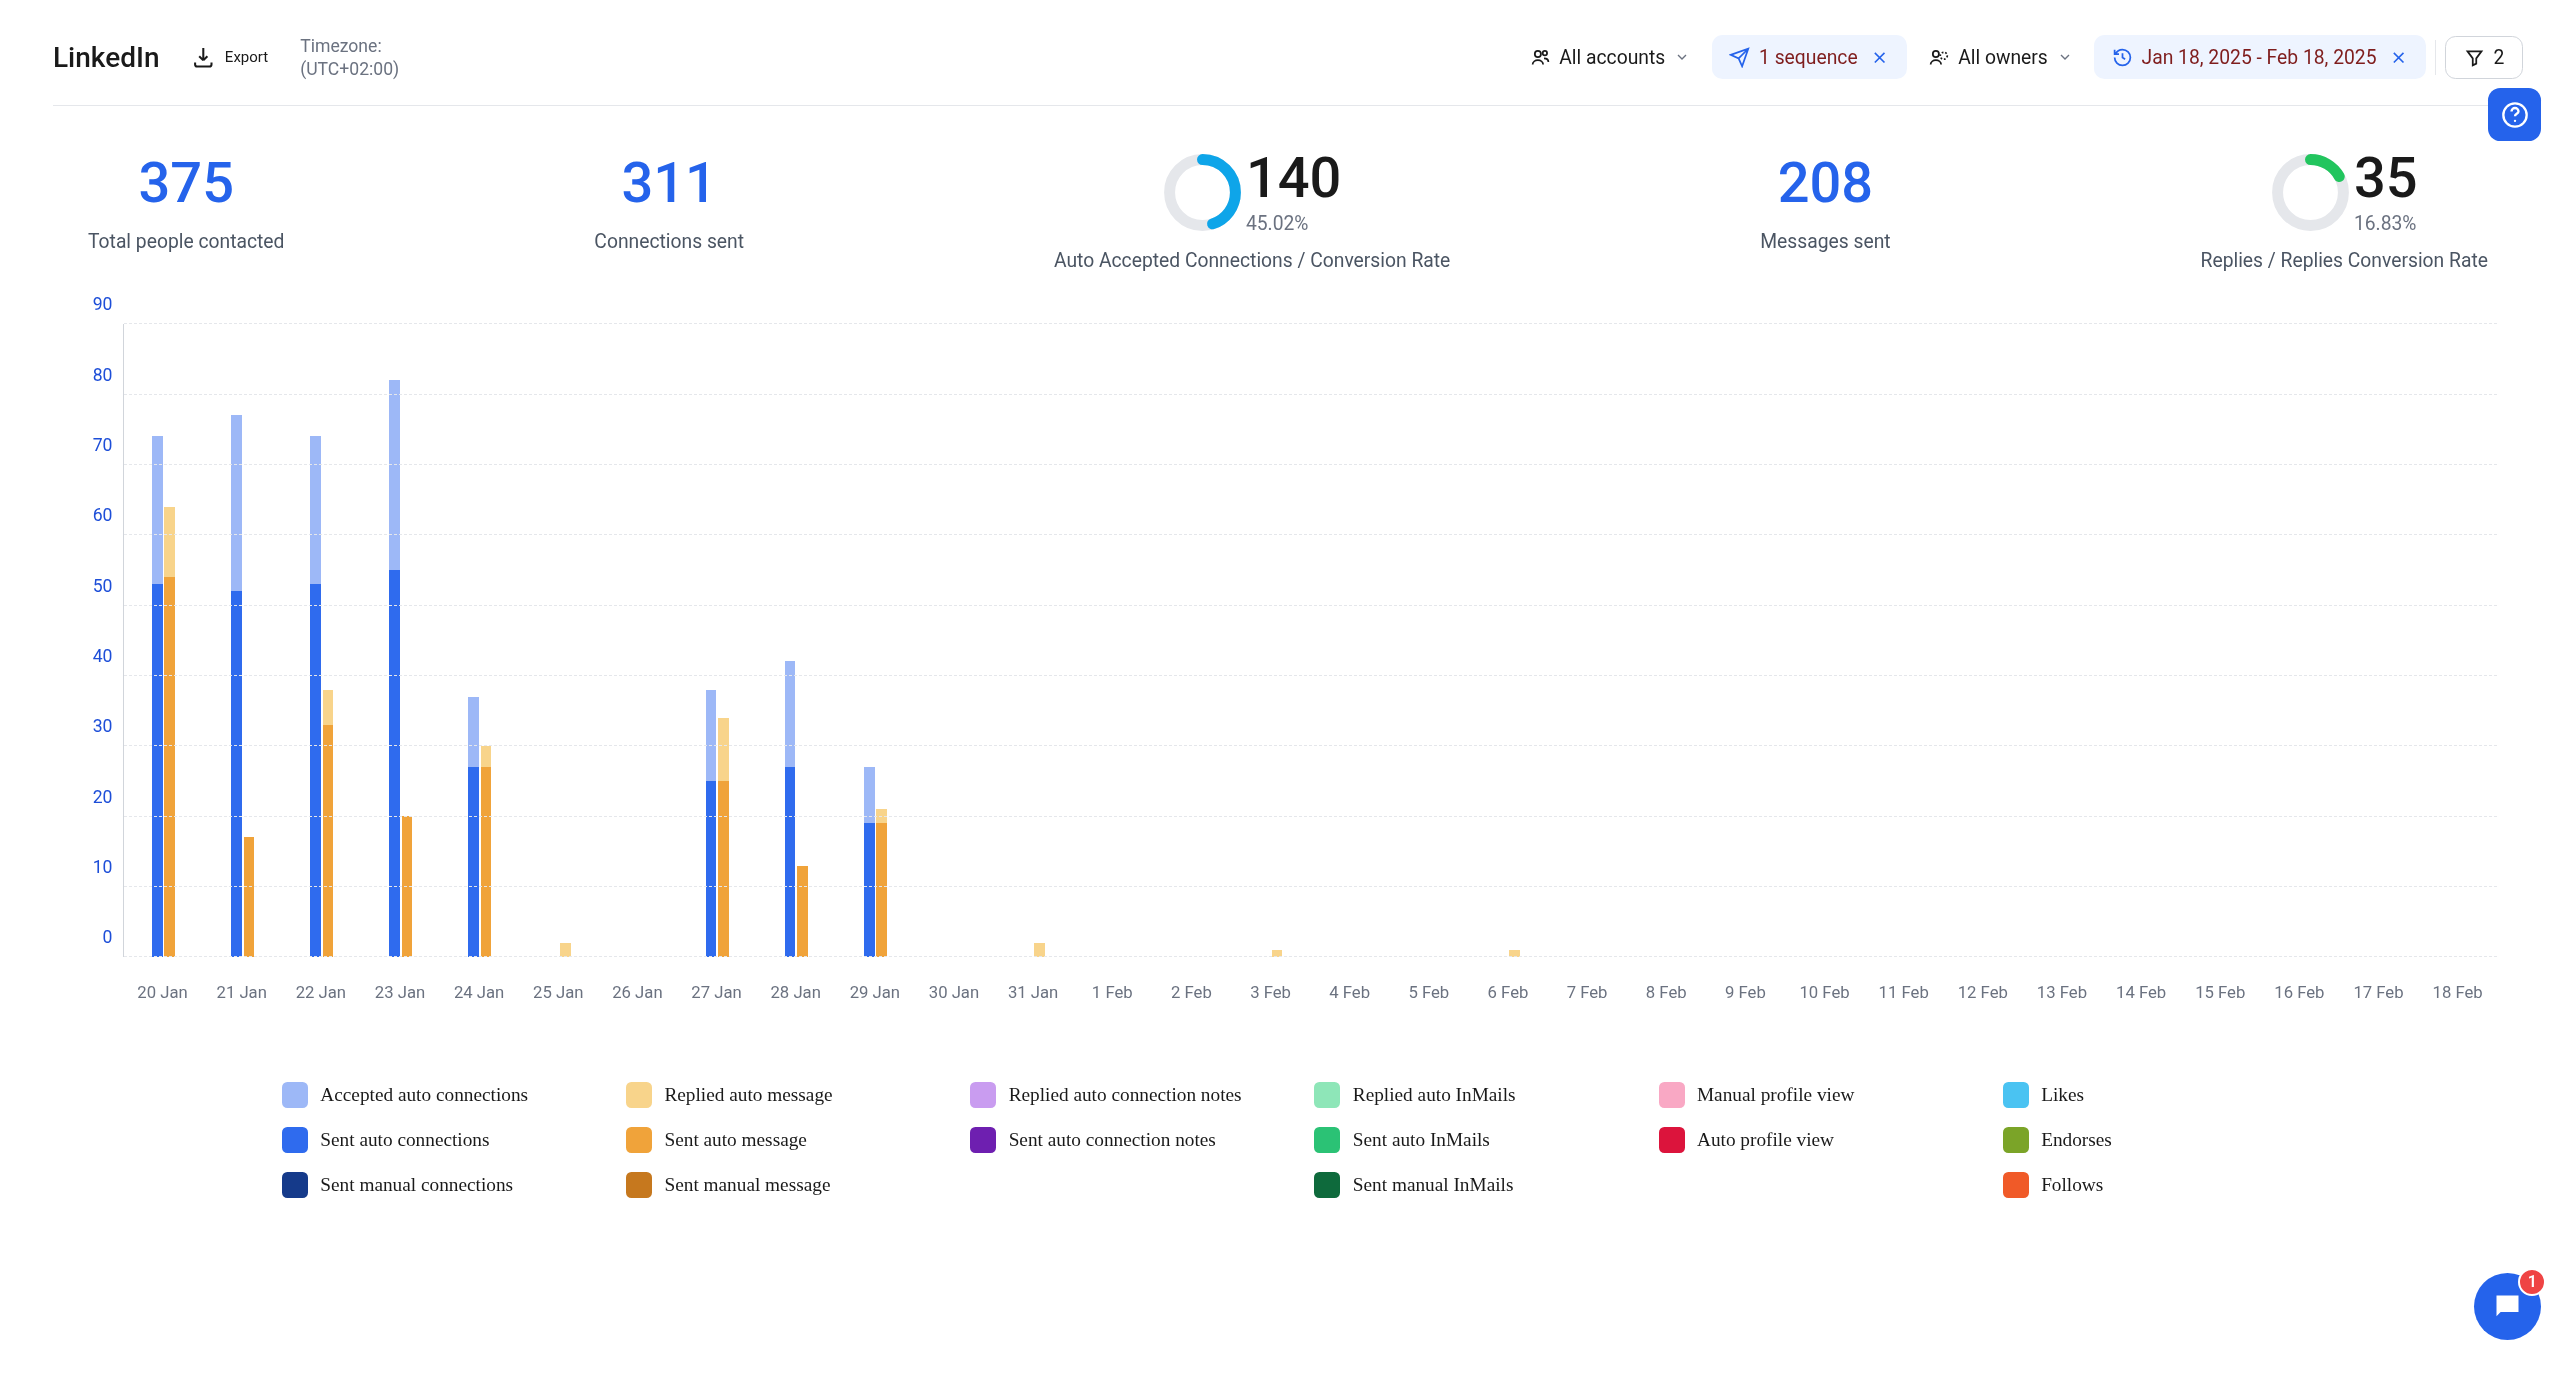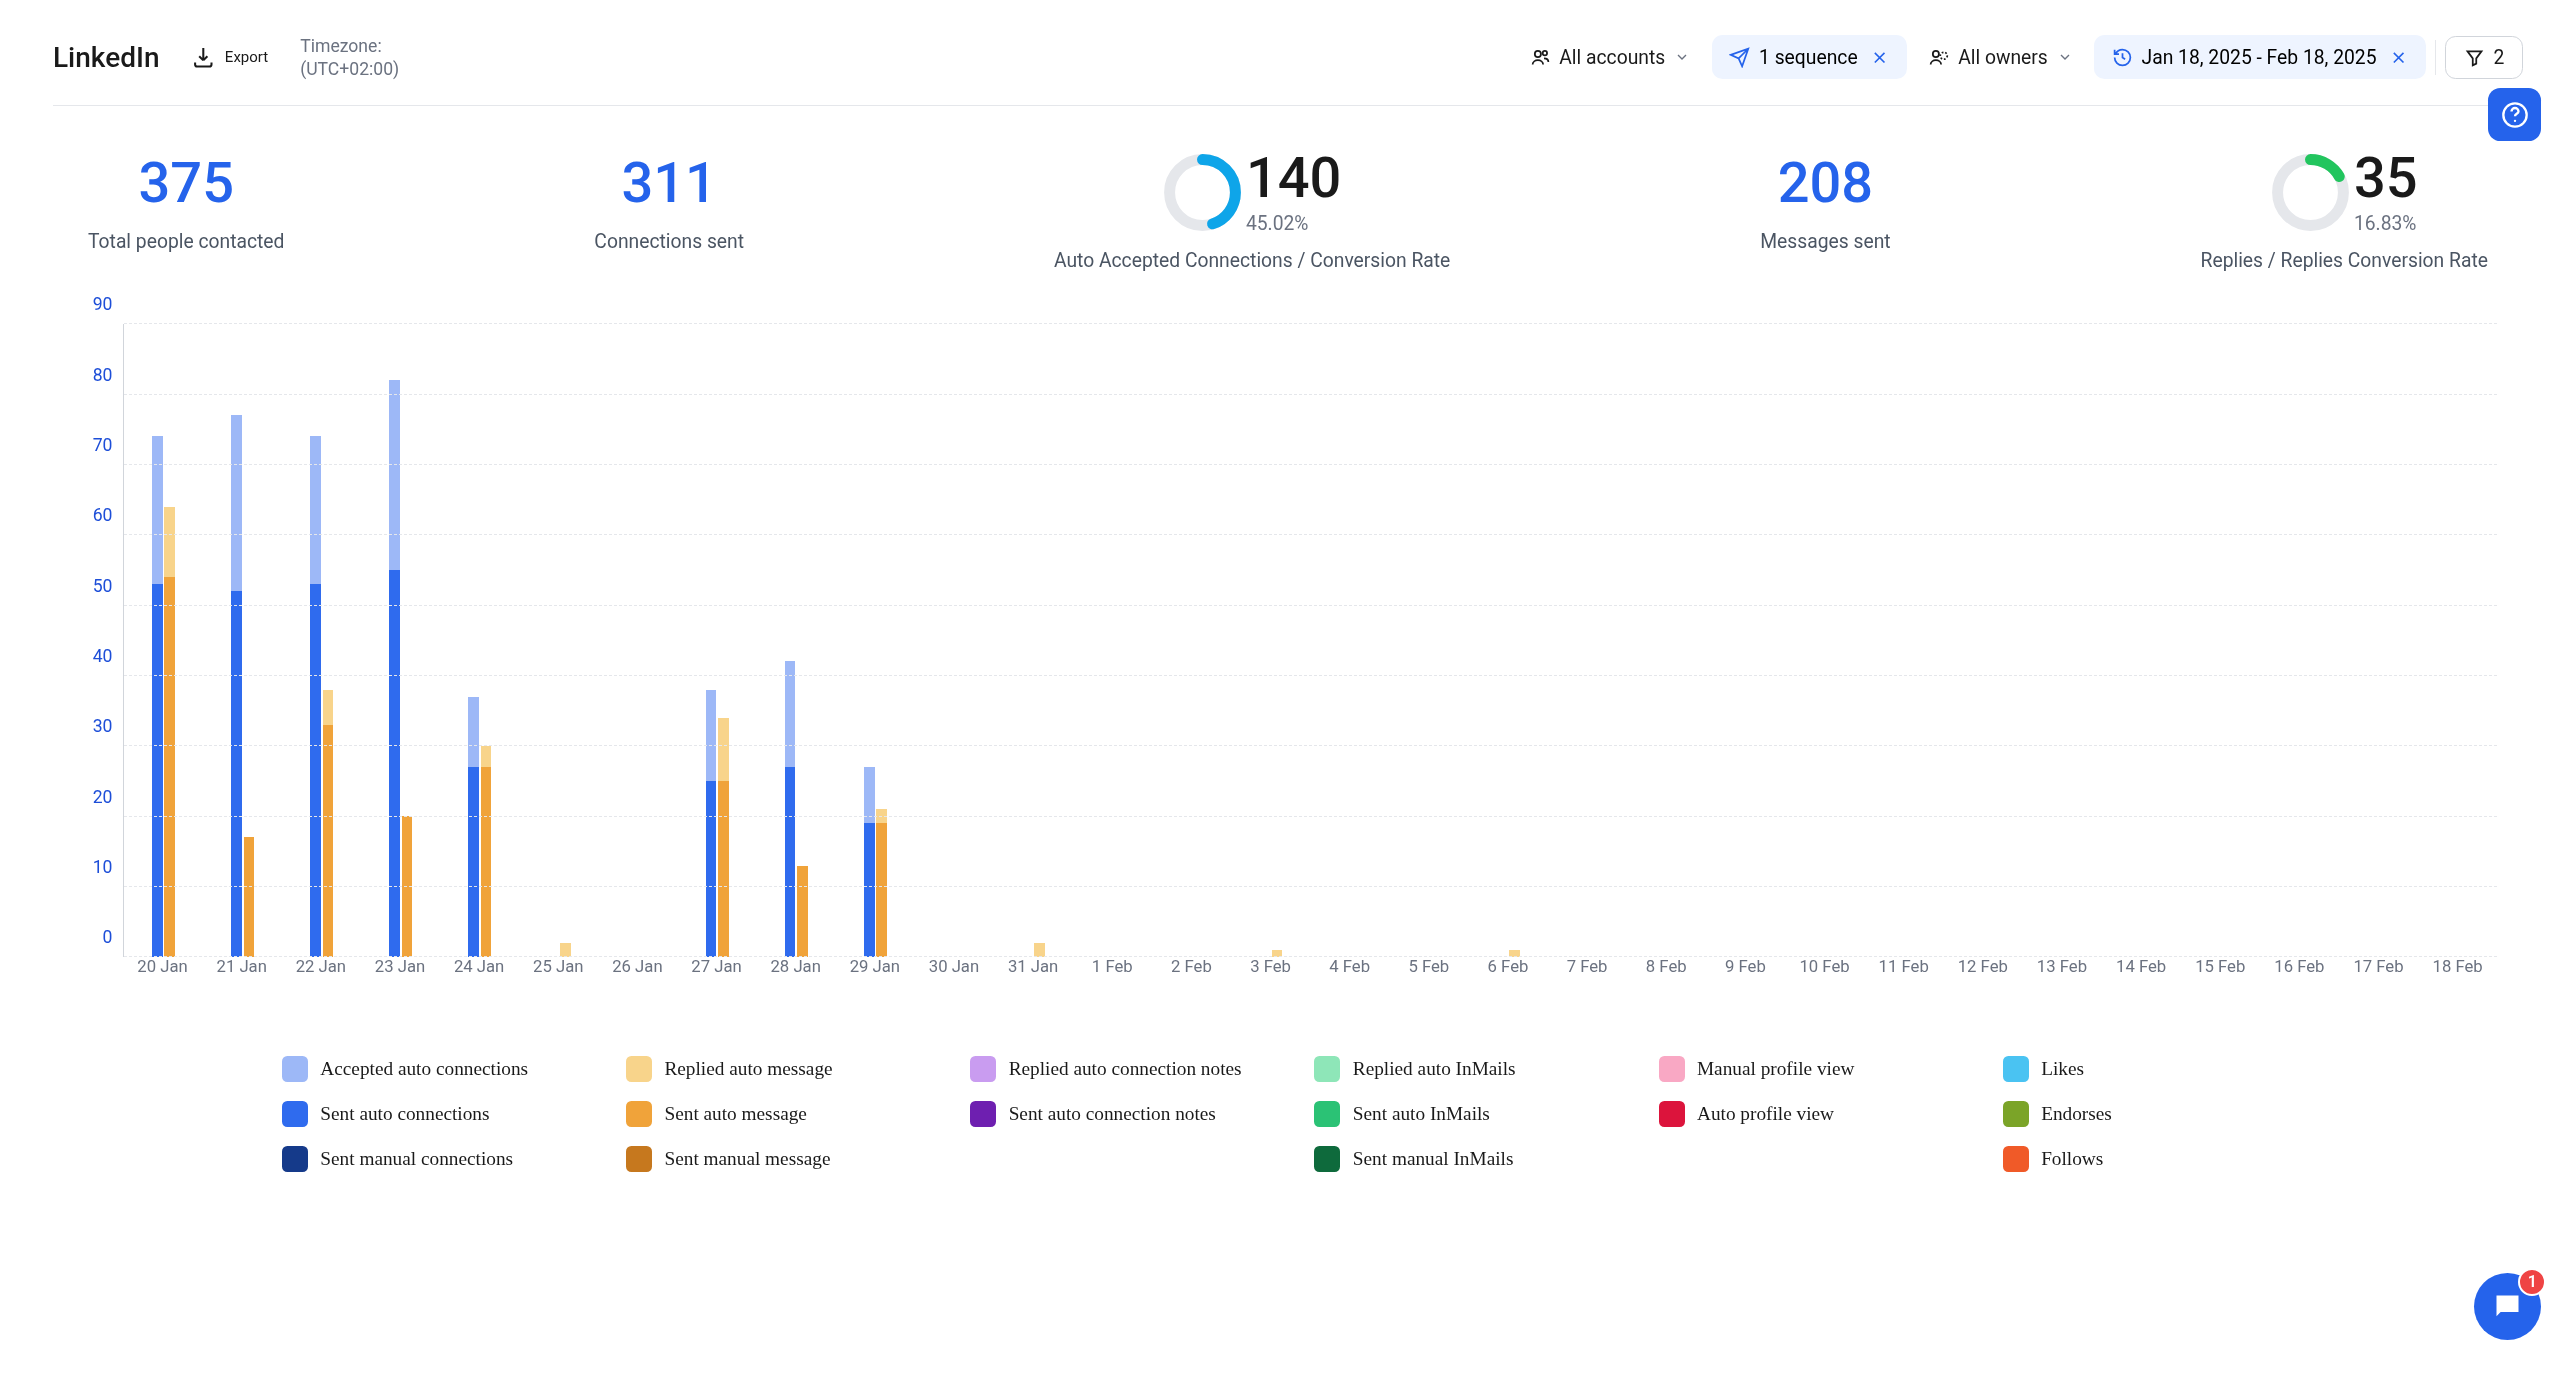--- a/index.html
+++ b/index.html
@@ -7,21 +7,21 @@
 .container{width:2576px;height:1375px;padding:17.6px 53px;position:relative}
 
 .header{display:flex;align-items:center;padding:17.6px 0 26px;border-bottom:0.9px solid #e5e7eb}
 .hdr-title{font-size:28px;font-weight:500;margin-right:32px}
 .export{display:flex;align-items:center;gap:8.8px;margin-right:32px;cursor:pointer;font-size:15px}
 .export svg{width:24.6px;height:24.6px}
 .tz{display:flex;flex-direction:column;color:#6b7280;font-size:17.6px;gap:3.5px}
 .hdr-right{margin-left:auto;display:flex;align-items:center;gap:4px}
 .pill{display:flex;align-items:center;gap:8.8px;padding:10.6px 17.6px;border-radius:10.6px;font-size:19.3px;cursor:pointer}
 .pill.plain{}
-.pill.blue{background:#eef4ff;color:#000000}
+.pill.blue{background:#eef4ff;color:#7f1d1d}
 .pill svg.ico{width:21px;height:21px}
 .pill .x{width:19.3px;height:19.3px;margin-left:3.5px}
 .chev{width:16px;height:16px}
 .filter-btn{display:flex;align-items:center;gap:8.8px;padding:8.8px 17.6px;border:0.9px solid #d1d5db;border-radius:10.6px;font-size:19.3px;cursor:pointer}
 .divider-v{width:0.9px;height:35px;background:#e5e7eb;margin:0 5.3px}
 
 .stats{display:flex;justify-content:space-between;padding:44px 35px 35px}
 .stat{display:flex;flex-direction:column;align-items:center;gap:14px}
 .stat-val{font-size:56px;font-weight:500;color:#2563eb}
 .stat-label{font-size:19.3px;color:#4b5563}
@@ -35,21 +35,21 @@
 .chart-wrap{padding:17.6px 26px}
 .chart{position:relative;height:633px;display:flex}
 .yaxis{width:44px;position:relative;height:100%}
 .ytick{position:absolute;right:10.6px;font-size:17.6px;color:#1d4ed8;transform:translateY(-50%)}
 .plot{flex:1;position:relative;border-left:0.9px solid #d1d5db}
 .grid-line{position:absolute;left:0;right:0;border-top:0.9px dashed #e5e7eb}
 .bars{position:absolute;inset:0;display:flex;align-items:flex-end}
 .day-col{flex:1;display:flex;align-items:flex-end;justify-content:center;gap:0;height:100%;position:relative}
 .barstack{width:10.6px;display:flex;flex-direction:column-reverse;margin:0 0.9px}
 .seg{width:100%}
-.xaxis{display:flex;margin-left:44px;}
+.xaxis{display:flex;margin-left:44px;margin-top:26px}
 .xt{flex:1;text-align:center;font-size:16.7px;color:#6b7280}
 
 .legend{display:grid;grid-template-columns:repeat(5,1fr);column-gap:53px;row-gap:19.3px;padding:62px 229px 0;justify-content:center}
 .lg{display:flex;align-items:center;gap:12.3px;font-size:19.3px;color:#1a1a1a}
 .swatch{width:26px;height:26px;border-radius:5.3px}
 
 .float-help{position:absolute;right:35px;top:88px;width:53px;height:53px;background:#2563eb;border-radius:12.3px;display:flex;align-items:center;justify-content:center;cursor:pointer}
 .float-chat{position:absolute;right:35px;bottom:35px;width:67px;height:67px;background:#2563eb;border-radius:50%;display:flex;align-items:center;justify-content:center;cursor:pointer}
 .float-chat .badge{position:absolute;top:-5.3px;right:-5.3px;width:28px;height:28px;background:#ef4444;color:#fff;border-radius:50%;display:flex;align-items:center;justify-content:center;font-size:16px;font-weight:600;border:2.6px solid #fff}
 </style>

